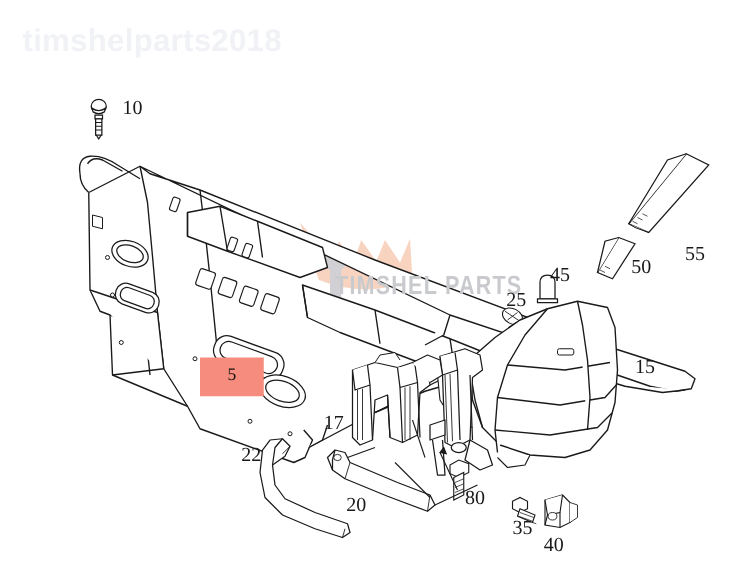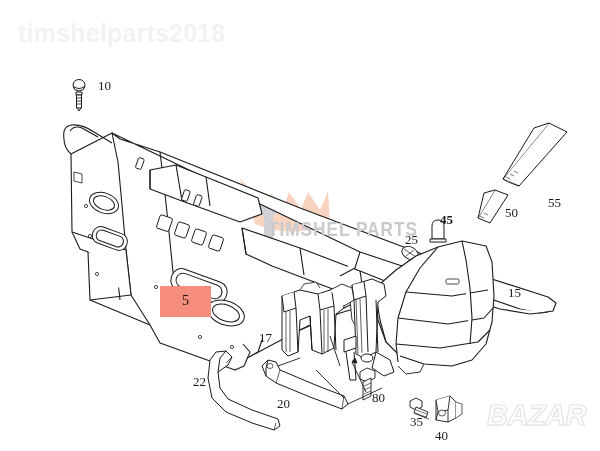--- a/index.html
+++ b/index.html
@@ -57,21 +57,21 @@
     font-style: italic;
     letter-spacing: -0.5px;
     color: #ffffff;
     -webkit-text-stroke: 1.2px #e3e4e8;
     text-shadow: 0 1px 0 #eeeef2;
     white-space: nowrap;
     user-select: none;
   }
   .callout {
     position: absolute;
-    font-size: 13px;
+    font-size: 16px;
     color: #1a1a1a;
     font-family: "Liberation Serif", serif;
     white-space: nowrap;
     user-select: none;
   }
   .callout.highlight {
     background: #f58c7d;
     color: #111111;
     padding: 7px 22px 8px 22px;
     left: 160px;
@@ -286,30 +286,29 @@
       <path d="M278 366 L300 358"></path>
       <path d="M348 404 L382 388"></path>
     </g>
 
   </svg>
 
   <div class="wm-top">timshelparts2018</div>
 
   <div class="wm-center-text">TIMSHEL PARTS</div>
 
-  <div class="wm-bazar">BAZAR</div>
 
   <div class="callout" style="left:98px; top:78px;">10</div>
   <div class="callout" style="left:548px; top:147px;margin-top:48px;">55</div>
   <div class="callout" style="left:505px; top:205px;text-align:center;">50</div>
-  <div class="callout" style="left:440px; top:212px;font-weight:bold;">45</div>
+  <div class="callout" style="left:440px; top:212px;">45</div>
   <div class="callout" style="left:405px; top:232px;">25</div>
   <div class="callout" style="left:508px; top:285px;">15</div>
   <div class="callout" style="left:259px; top:330px;">17</div>
-  <div class="callout" style="left:193px; top:374px;">22</div>
+  <div class="callout" style="left:193px; top:356px;">22</div>
   <div class="callout" style="left:277px; top:396px;">20</div>
   <div class="callout" style="left:372px; top:390px;">80</div>
   <div class="callout" style="left:410px; top:414px;">35</div>
   <div class="callout" style="left:435px; top:428px;">40</div>
 
   <div class="callout highlight">5</div>
 
 </div>
 
 </body></html>

